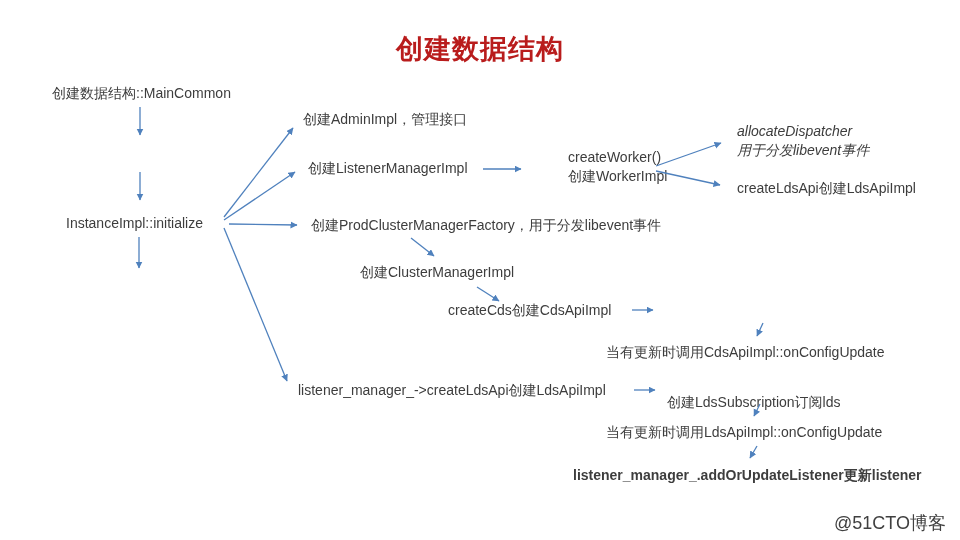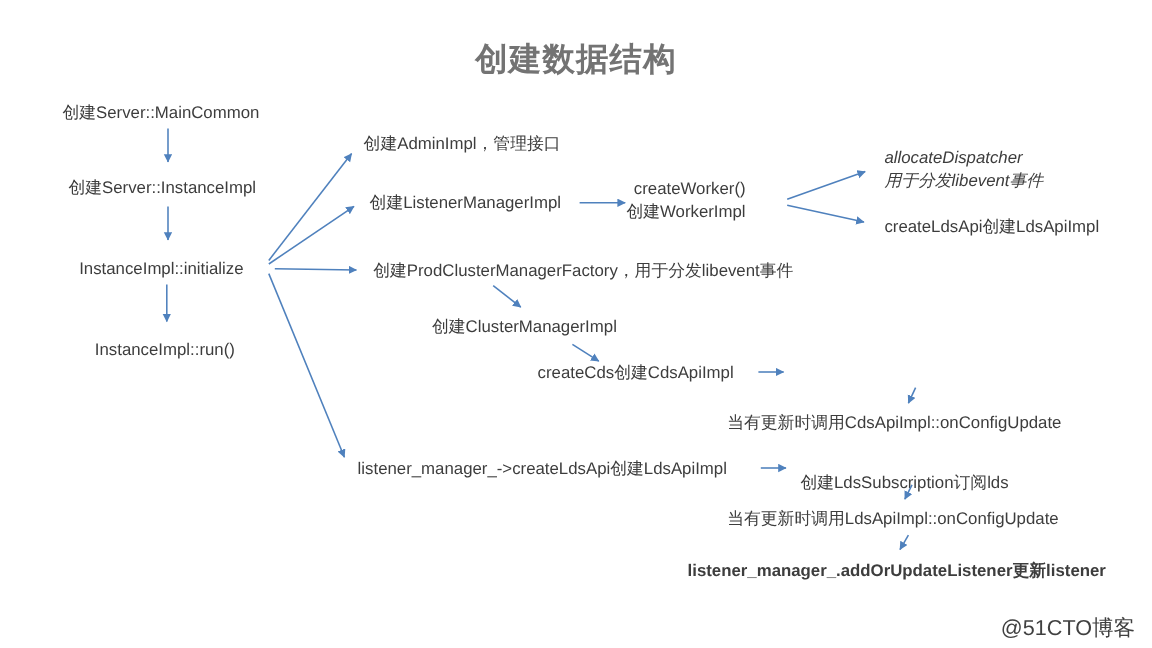--- a/index.html
+++ b/index.html
@@ -23,21 +23,21 @@
     white-space: nowrap;
   }
   .title {
     position: absolute;
     left: 0;
     right: 0;
     top: 31px;
     text-align: center;
     font-size: 27px;
     font-weight: 800;
-    color: #737373;
+    color: #b91c1c;
     letter-spacing: 1px;
   }
   .watermark {
     position: absolute;
     top: 511px;
     right: 14px;
     font-size: 18px;
     color: #404040;
   }
   #arrow-layer {
@@ -49,29 +49,27 @@
     pointer-events: none;
   }
 </style>
 </head>
 <body>
 
 <div id="canvas">
 
   <div class="title">创建数据结构</div>
 
-  <div class="node" style="left:52px;  top:84px;">创建Server::MainCommon</div>
-  <div class="node" style="left:57px;  top:147px;">创建Server::InstanceImpl</div>
+  <div class="node" style="left:52px;  top:84px;">创建数据结构::MainCommon</div>
   <div class="node" style="left:66px;  top:214px;">InstanceImpl::initialize</div>
-  <div class="node" style="left:79px;  top:282px;">InstanceImpl::run()</div>
 
   <div class="node" style="left:303px; top:110px;">创建AdminImpl，管理接口</div>
   <div class="node" style="left:308px; top:159px;">创建ListenerManagerImpl</div>
 
-  <div class="node" style="left:522px; top:148px;text-align:right;">
+  <div class="node" style="left:568px; top:148px;">
     <div>createWorker()</div>
     <div>创建WorkerImpl</div>
   </div>
 
   <div class="node" style="left:737px; top:122px;font-style:italic;">
     <div>allocateDispatcher</div>
     <div>用于分发libevent事件</div>
   </div>
 
   <div class="node" style="left:737px; top:179px;">createLdsApi创建LdsApiImpl</div>

